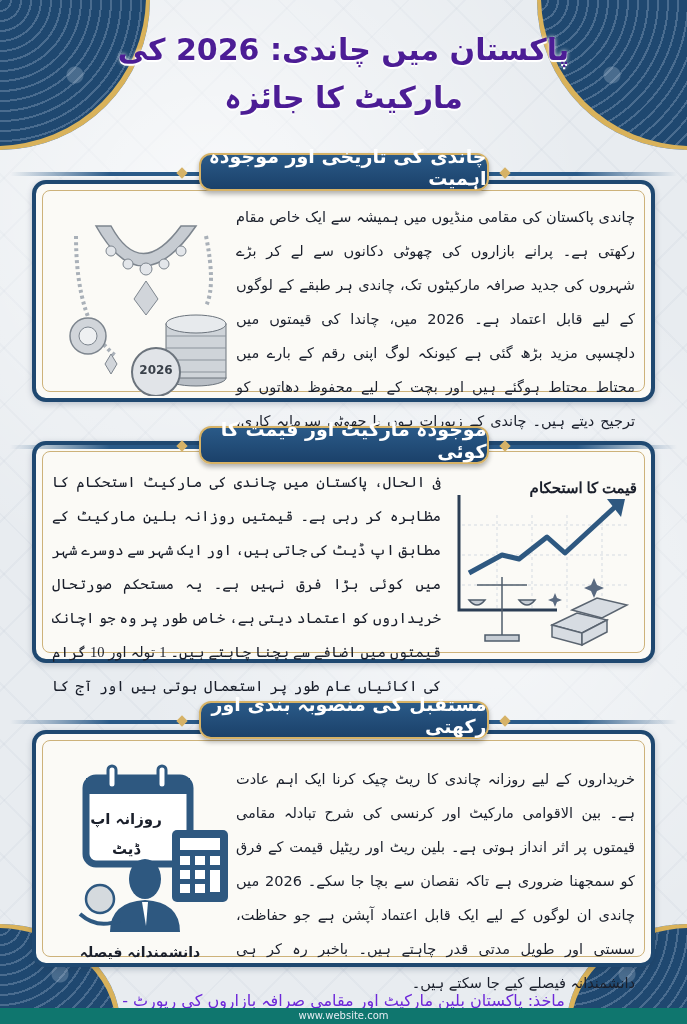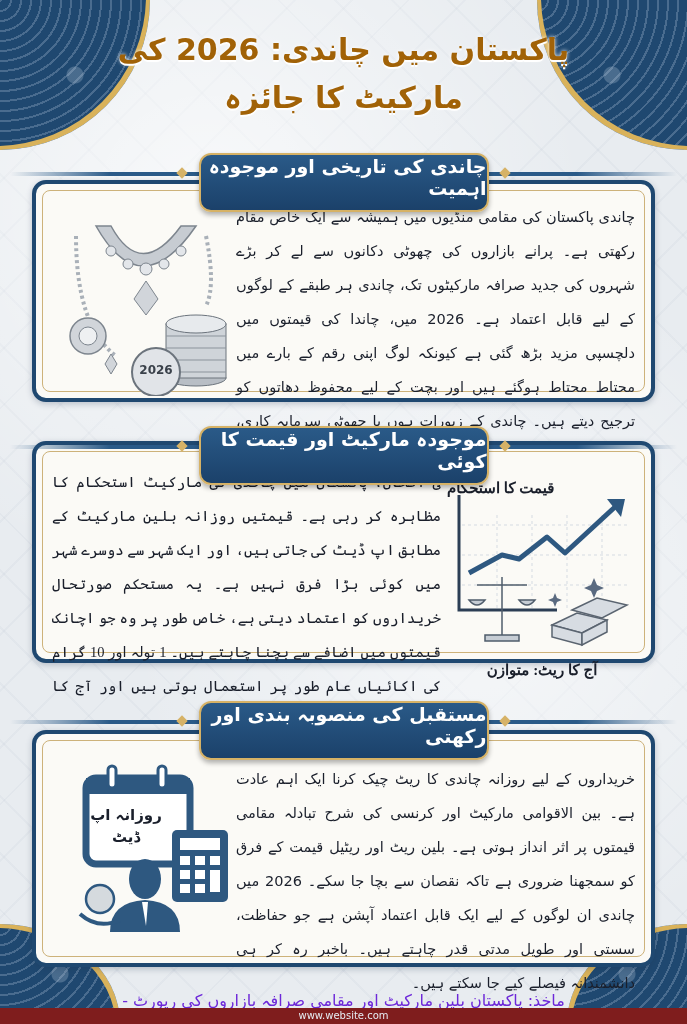--- a/index.html
+++ b/index.html
@@ -39,44 +39,44 @@
     .corner.tr { box-shadow: inset 4px -4px 0 #d9b25a; }
     .corner.bl { box-shadow: inset -4px 4px 0 #d9b25a; }
     .corner.br { box-shadow: inset 4px 4px 0 #d9b25a; }
 
     
     .title {
       position: absolute; left: 80px; right: 80px; top: 26px;
       text-align: center; direction: rtl;
       font-family: "DejaVu Sans", sans-serif;
       font-weight: bold; font-size: 30px; line-height: 48px;
-      color: #a16207;
+      color: #4c1d95;
       text-shadow: 0 2px 0 #fff, 0 0 4px #fff;
     }
 
     
     .card {
       position: absolute; left: 32px; right: 32px;
       border: 4px solid #1f4870;
       border-radius: 14px;
       background: #fbfaf6;
       box-shadow: 0 2px 6px rgba(30,50,80,0.25);
     }
     .card .inner {
       position: absolute; inset: 6px;
       border: 1.5px solid #cdb27a;
       border-radius: 8px;
     }
     .banner {
       position: absolute; left: 50%; transform: translateX(-50%);
-      width: 290px; height: 59px;
+      width: 290px; height: 38px;
       background: linear-gradient(#2a5a88, #1b416a);
       border: 2px solid #d6b266;
       border-radius: 12px;
-      display: flex; align-items: flex-start; justify-content: center;
+      display: flex; align-items: flex-end; justify-content: center;
       color: #fff; font-weight: bold; font-size: 19px;
       direction: rtl;
       box-shadow: 0 3px 5px rgba(0,0,0,0.3);
       z-index: 3;
     }
     .banner-rule {
       position: absolute; left: 10px; right: 10px; height: 4px;
       background: linear-gradient(90deg, transparent, #2a5a88 15%, #2a5a88 85%, transparent);
       z-index: 2;
     }
@@ -92,45 +92,45 @@
       font-size: 14.5px; line-height: 34px; color: #1a1f2b;
     }
 
     
     .jewel-art {
       position: absolute; left: 20px; top: 22px; width: 180px; height: 190px;
     }
     
     .chart-art { position: absolute; right: 14px; top: 30px; width: 190px; height: 200px; }
     .chart-title {
-      position: absolute; left: 0; right: 0; top: 4px; text-align: left;
+      position: absolute; left: 0; right: 0; top: 4px; text-align: right;
       direction: rtl; font-weight: bold; font-size: 15px; color: #1a1f2b;
     }
     .chart-caption {
       position: absolute; left: 0; right: 0; bottom: -4px; text-align: center;
       direction: rtl; font-weight: bold; font-size: 15px; color: #1a1f2b;
     }
     
     .advice-art { position: absolute; left: 14px; top: 20px; width: 180px; height: 210px; }
     .cal-label {
       position: absolute; left: 36px; top: 50px; width: 80px; text-align: center;
-      direction: rtl; font-weight: bold; font-size: 15px; line-height: 22px; color: #1a1f2b;
+      direction: rtl; font-weight: bold; font-size: 15px; line-height: 30px; color: #1a1f2b;
     }
     .advice-caption {
       position: absolute; left: 0; right: 0; bottom: 4px; text-align: center;
       direction: rtl; font-weight: bold; font-size: 14px; color: #1a1f2b;
     }
 
     .footer-source {
       position: absolute; left: 100px; right: 100px; top: 991px;
       text-align: center; direction: rtl; font-size: 16px; color: #6d28d9;
     }
     .footer-bar {
       position: absolute; left: 0; right: 0; bottom: 0; height: 16px;
-      background: #7f1d1d; color: #e6ecf3;
+      background: #0f766e; color: #e6ecf3;
       text-align: center; font-size: 10px; line-height: 16px;
     }
   </style>
 </head>
 <body>
 
 <div class="bg-pattern"></div>
 <div class="corner tl"></div>
 <div class="corner tr"></div>
 <div class="corner bl"></div>
@@ -209,21 +209,20 @@
         <polygon points="105,140 135,148 135,160 105,152"></polygon>
         <polygon points="135,148 160,135 160,147 135,160"></polygon>
         <polygon points="125,125 150,113 180,120 155,133"></polygon>
       </g>
       <g fill="#5a6a80">
         <polygon points="147,93 150,100 157,103 150,106 147,113 144,106 137,103 144,100"></polygon>
         <polygon points="108,108 110,113 115,115 110,117 108,122 106,117 101,115 106,113"></polygon>
       </g>
     </svg>
     <div class="chart-title">قیمت کا استحکام</div>
-    <div class="chart-caption">آج کا ریٹ: متوازن</div>
   </div>
 </div>
 
 <div class="banner-rule" style="top:720px;"></div>
 <div class="banner" style="top:701px;">
   <span>مستقبل کی منصوبہ بندی اور رکھتی</span>
 </div>
 <div class="card" style="top:730px; height:237px;">
   <div class="inner"></div>
   <div class="advice-art">
@@ -248,20 +247,21 @@
       </g>
       <g fill="#2e5880">
         <ellipse cx="95" cy="125" rx="16" ry="20"></ellipse>
         <path d="M60 178 q 0 -30 35 -32 q 35 2 35 32 z"></path>
         <polygon points="92,148 98,148 96,172" fill="#fff"></polygon>
       </g>
       <circle cx="50" cy="145" r="14" fill="#d5dade" stroke="#2e5880" stroke-width="2.5"></circle>
       <path d="M30 160 q 18 16 40 6" stroke="#2e5880" stroke-width="4" fill="none"></path>
     </svg>
     <div class="cal-label">روزانہ اپ ڈیٹ</div>
+    <div class="advice-caption">دانشمندانہ فیصلہ</div>
   </div>
   <div class="body-text" style="right:16px; left:200px; top:28px;">خریداروں کے لیے روزانہ چاندی کا ریٹ چیک کرنا ایک اہم عادت ہے۔ بین الاقوامی مارکیٹ اور کرنسی کی شرح تبادلہ مقامی قیمتوں پر اثر انداز ہوتی ہے۔ بلین ریٹ اور ریٹیل قیمت کے فرق کو سمجھنا ضروری ہے تاکہ نقصان سے بچا جا سکے۔ 2026 میں چاندی ان لوگوں کے لیے ایک قابل اعتماد آپشن ہے جو حفاظت، سستی اور طویل مدتی قدر چاہتے ہیں۔ باخبر رہ کر ہی دانشمندانہ فیصلے کیے جا سکتے ہیں۔</div>
 </div>
 
 <div class="footer-source">ماخذ: پاکستان بلین مارکیٹ اور مقامی صرافہ بازاروں کی رپورٹ - جنوری 2026</div>
 <div class="footer-bar">
   <span>www.website.com</span>
 </div>
 
 </body></html>

